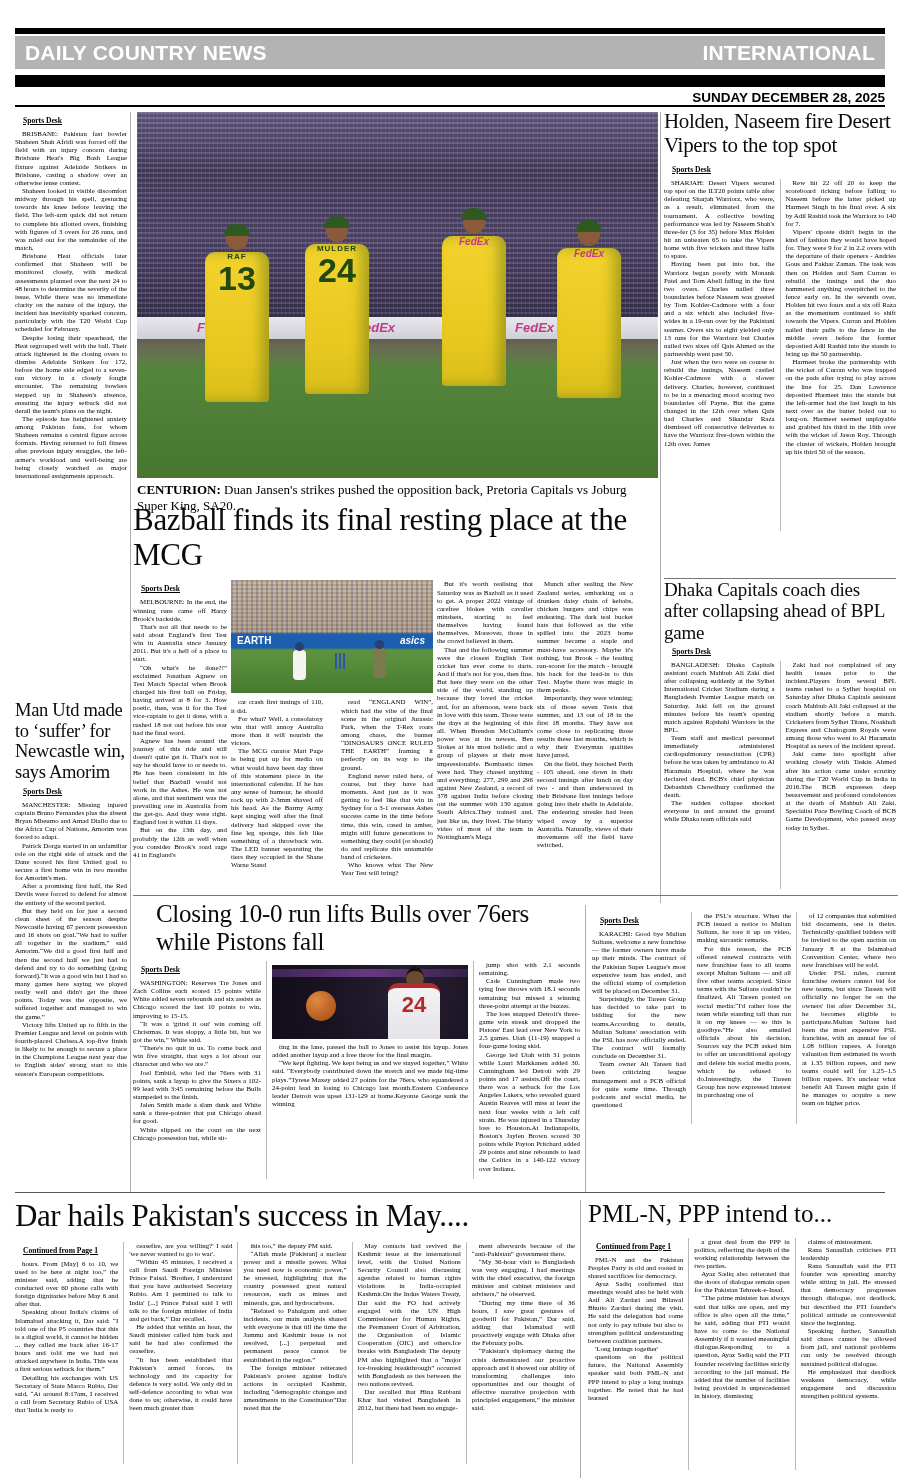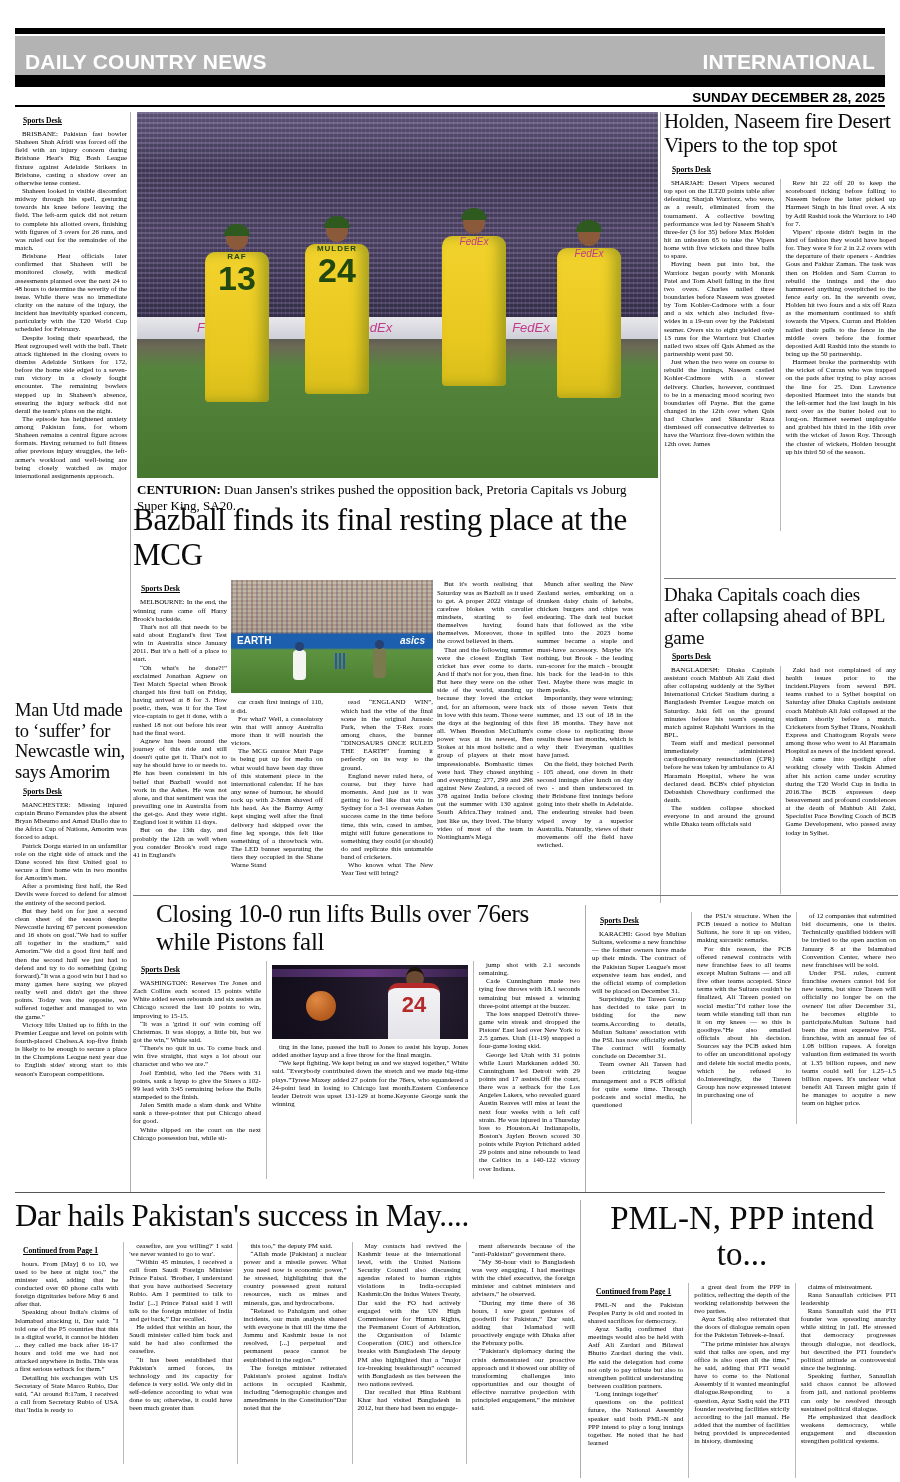--- a/index.html
+++ b/index.html
@@ -16,40 +16,40 @@
   .vline{background:#adadad;width:1px;}
   .hline{background:#777;height:1px;}
   
   .headline{font-weight:400;color:#0b0b0b;margin:0;}
   .h-side{font-size:18.5px;line-height:1.12;letter-spacing:-.3px;}
   .h-baz{font-size:31px;line-height:1.12;letter-spacing:-.3px;}
   .h-mid{font-size:19px;line-height:1.12;letter-spacing:-.2px;}
   .h-bulls{font-size:25px;line-height:1.1;letter-spacing:-.3px;margin-left:23px;}
   .h-ex{font-size:24px;line-height:1.1;letter-spacing:-.3px;}
   .h-dar{font-size:31px;line-height:1.05;letter-spacing:-.4px;white-space:nowrap;}
-  .h-pml{font-size:33px;line-height:1.1;text-align:center;}
+  .h-pml{font-size:25px;line-height:1.1;}
   .byline{font-size:7.6px;font-weight:bold;text-decoration:underline;margin:4px 8px 5px;}
   .body-text p{margin:0;font-size:6.9px;line-height:1.18;text-align:justify;text-indent:7px;}
   .cols{display:flex;}
   .col{flex:1;min-width:0;overflow:hidden;padding:0 5px;border-right:1px solid #b8b8b8;}
   .col:first-child{padding-left:0;}
   .col:last-child{border-right:none;padding-right:0;}
   .cols.norule .col{border-right:none;}
   .clip{overflow:hidden;}
   .caption{font-size:13px;}
   .caption b{font-weight:bold;}
   
   .photo{position:relative;overflow:hidden;}
   .main-photo{background:linear-gradient(180deg,#6a6286 0%,#49415f 16%,#544a6b 34%,#3a3450 56%,#6c6a55 64%,#55853c 70%,#47762f 100%);}
   .crowd{position:absolute;left:0;top:0;right:0;height:62%;
      background:repeating-linear-gradient(90deg,rgba(255,255,255,.08) 0 1px,transparent 1px 4px),
                 repeating-linear-gradient(0deg,rgba(190,160,220,.15) 0 2px,rgba(10,10,30,.18) 2px 5px);}
   .ledboard{position:absolute;left:0;right:0;top:56%;height:22px;background:linear-gradient(#e8e8ec,#cfd0d8);
      display:flex;gap:120px;align-items:center;padding-left:60px;}
-  .fedex{color:#c43a8a;font-family:"Liberation Sans",sans-serif;font-weight:normal;font-size:13px;font-style:italic;}
+  .fedex{color:#c43a8a;font-family:"Liberation Sans",sans-serif;font-weight:bold;font-size:13px;font-style:italic;}
   .player{position:absolute;}
   .p-head{width:22px;height:22px;border-radius:50%;background:#8a5a3a;margin:0 auto;position:relative;}
   .p-cap{position:absolute;left:-2px;top:-4px;width:26px;height:12px;border-radius:12px 12px 0 0;background:#2e5a20;}
   .p-body{width:64px;height:150px;border-radius:10px 10px 4px 4px;background:linear-gradient(180deg,#f2d22c 0%,#e8c81f 70%,#d8bd1a 100%);
      margin-top:2px;text-align:center;box-shadow:inset -8px 0 12px rgba(90,110,20,.45);}
   .p-num{font-family:"Liberation Sans",sans-serif;font-weight:bold;font-size:34px;color:#23480f;line-height:1;}
   .p-name{font-family:"Liberation Sans",sans-serif;font-weight:bold;font-size:8px;color:#23480f;letter-spacing:1px;}
   .p-fedex{font-size:10px;}
   .baz-photo{background:linear-gradient(180deg,#c9bba6 0%,#b7a896 46%,#1b5fae 48%,#1b5fae 60%,#5e9440 62%,#477a2e 100%);}
   .baz-crowd{position:absolute;left:0;top:0;right:0;height:47%;
@@ -68,21 +68,21 @@
   .bp-head{position:absolute;right:44px;top:2px;width:18px;height:18px;border-radius:50%;background:#6b4a33;border-top:4px solid #1a1208;}
   .ball{position:absolute;left:34px;top:26px;width:30px;height:30px;border-radius:50%;
      background:radial-gradient(circle at 35% 30%,#e08a43,#b35a1d 70%);}
 </style>
 </head>
 <body>
 
 <div class="page">
 
   <div class="abs topbar" style="left:15px;top:28px;width:870px;height:6px;"></div>
-  <div class="abs banner" style="left:15px;top:36px;width:870px;height:51px;">
+  <div class="abs banner" style="left:15px;top:36px;width:870px;height:33px;">
     <span>DAILY COUNTRY NEWS</span>
     <span>INTERNATIONAL</span>
   </div>
   <div class="abs topbar" style="left:15px;top:75px;width:870px;height:12px;"></div>
   <div class="abs dateline" style="left:15px;top:90px;width:870px;">SUNDAY DECEMBER 28, 2025</div>
   <div class="abs rule" style="left:15px;top:105px;width:870px;height:2px;"></div>
 
   <div class="abs vline" style="left:130px;top:112px;height:1080px;"></div>
   <div class="abs vline" style="left:660px;top:112px;height:791px;"></div>
   <div class="abs vline" style="left:585px;top:905px;height:287px;"></div>
@@ -220,21 +220,21 @@
           <p>That and the following summer were the closest English Test cricket has ever come to darts. And if that's not for you, then fine. But here they were on the other side of the world, standing up because they loved the cricket and, for an afternoon, were back in love with this team. Those were the days at the beginning of this all. When Brendon McCullum's power was at its newest, Ben Stokes at his most holistic and a group of players at their most impressionable. Bombastic times were had. They chased anything and everything: 277, 299 and 296 against New Zealand, a record of 378 against India before closing out the summer with 130 against South Africa.They trained and, just like us, they lived. The blurry video of most of the team in Nottingham's Mega</p>
         </div>
       <div class="body-text" style="width:96px;overflow:hidden;">
           <p>Munch after sealing the New Zealand series, embarking on a drunken daisy chain of kebabs, chicken burgers and chips was endearing. The dark teal bucket hats that followed as the vibe spilled into the 2023 home summer became a staple and must-have accessory. Maybe it's nothing, but Brook - the leading run-scorer for the match - brought his back for the lead-in to this Test. Maybe there was magic in them peaks.</p>
           <p>Importantly, they were winning; six of those seven Tests that summer, and 13 out of 18 in the first 18 months. They have not come close to replicating those results these last months, which is why their Everyman qualities have jarred.</p>
           <p>On the field, they botched Perth - 105 ahead, one down in their second innings after lunch on day two - and then underscored in their Brisbane first innings before going into their shells in Adelaide. The endearing streaks had been wiped away by a superior Australia. Naturally, views of their movements off the field have switched.</p>
         </div>
     </div>
   </div>
 
-  <div class="abs clip" style="left:664px;top:578px;width:232px;height:325px;border-top:1px solid #777;padding-top:5px;box-sizing:border-box;">
+  <div class="abs clip" style="left:664px;top:578px;width:232px;height:325px;border-top:1px solid #777;box-sizing:border-box;">
     <h2 class="headline h-mid">Dhaka Capitals coach dies after collapsing ahead of BPL game</h2>
     <div class="byline">Sports Desk</div>
     <div class="cols" style="height:228px;">
       <div class="col body-text">
           <p>BANGLADESH: Dhaka Capitals assistant coach Mahbub Ali Zaki died after collapsing suddenly at the Sylhet International Cricket Stadium during a Bangladesh Premier League match on Saturday. Jaki fell on the ground minutes before his team's opening match against Rajshahi Warriors in the BPL.</p>
           <p>Team staff and medical personnel immediately administered cardiopulmonary resuscitation (CPR) before he was taken by ambulance to Al Haramain Hospital, where he was declared dead. BCB's chief physician Debashish Chowdhury confirmed the death.</p>
           <p>The sudden collapse shocked everyone in and around the ground while Dhaka team officials said</p>
         </div>
       <div class="col body-text">
           <p>Zaki had not complained of any health issues prior to the incident.Players from several BPL teams rushed to a Sylhet hospital on Saturday after Dhaka Capitals assistant coach Mahbub Ali Jaki collapsed at the stadium shortly before a match. Cricketers from Sylhet Titans, Noakhali Express and Chattogram Royals were among those who went to Al Haramain Hospital as news of the incident spread.</p>

